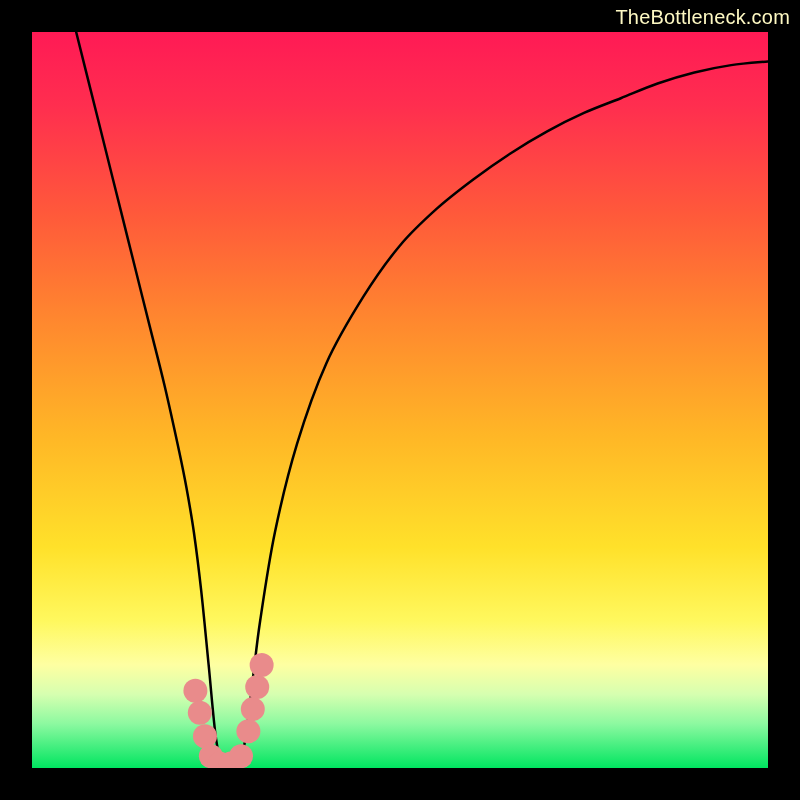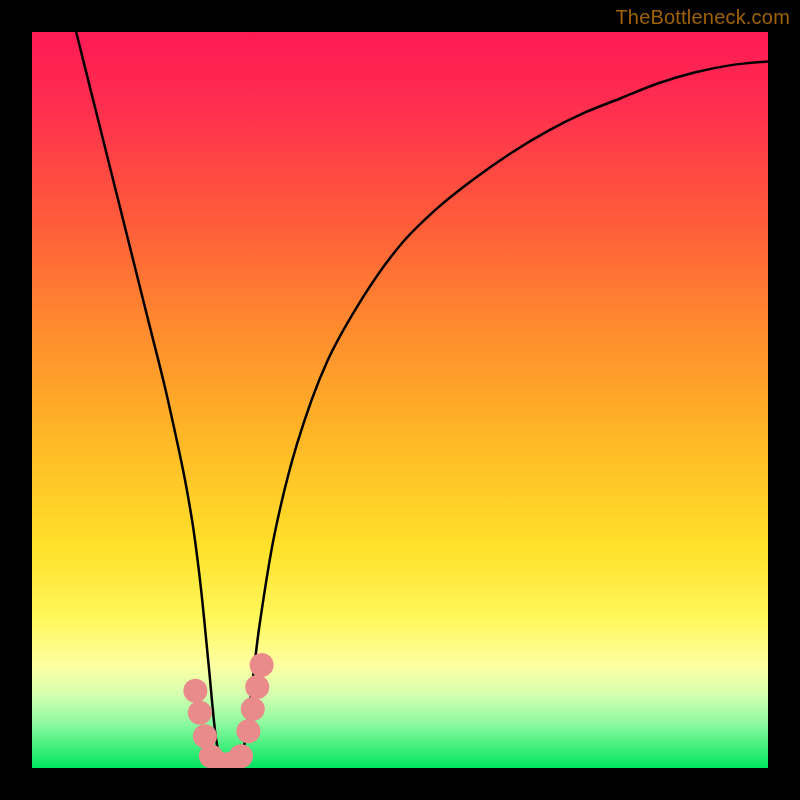--- a/index.html
+++ b/index.html
@@ -24,21 +24,21 @@
     left: 32px;
     top: 32px;
     width: 736px;
     height: 736px;
     overflow: hidden;
   }
   .watermark {
     position: absolute;
     top: 6px;
     right: 10px;
-    color: #a16207;
+    color: #fef9c3;
     font-size: 20px;
     font-weight: 500;
     letter-spacing: 0.2px;
     z-index: 5;
   }
   svg {
     display: block;
   }
 </style>
 </head>

